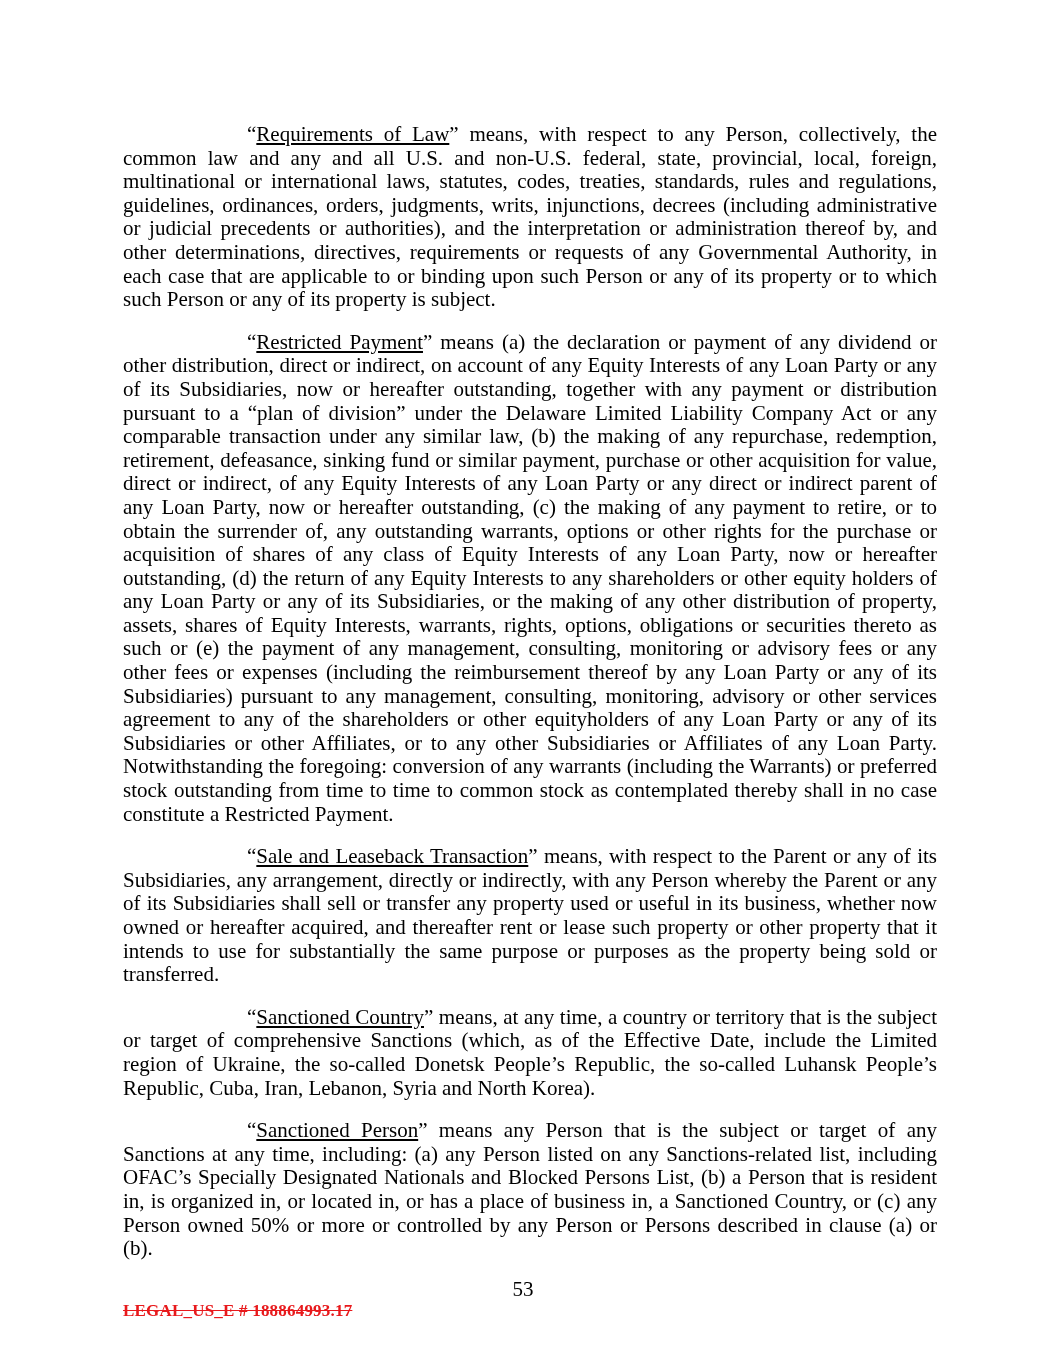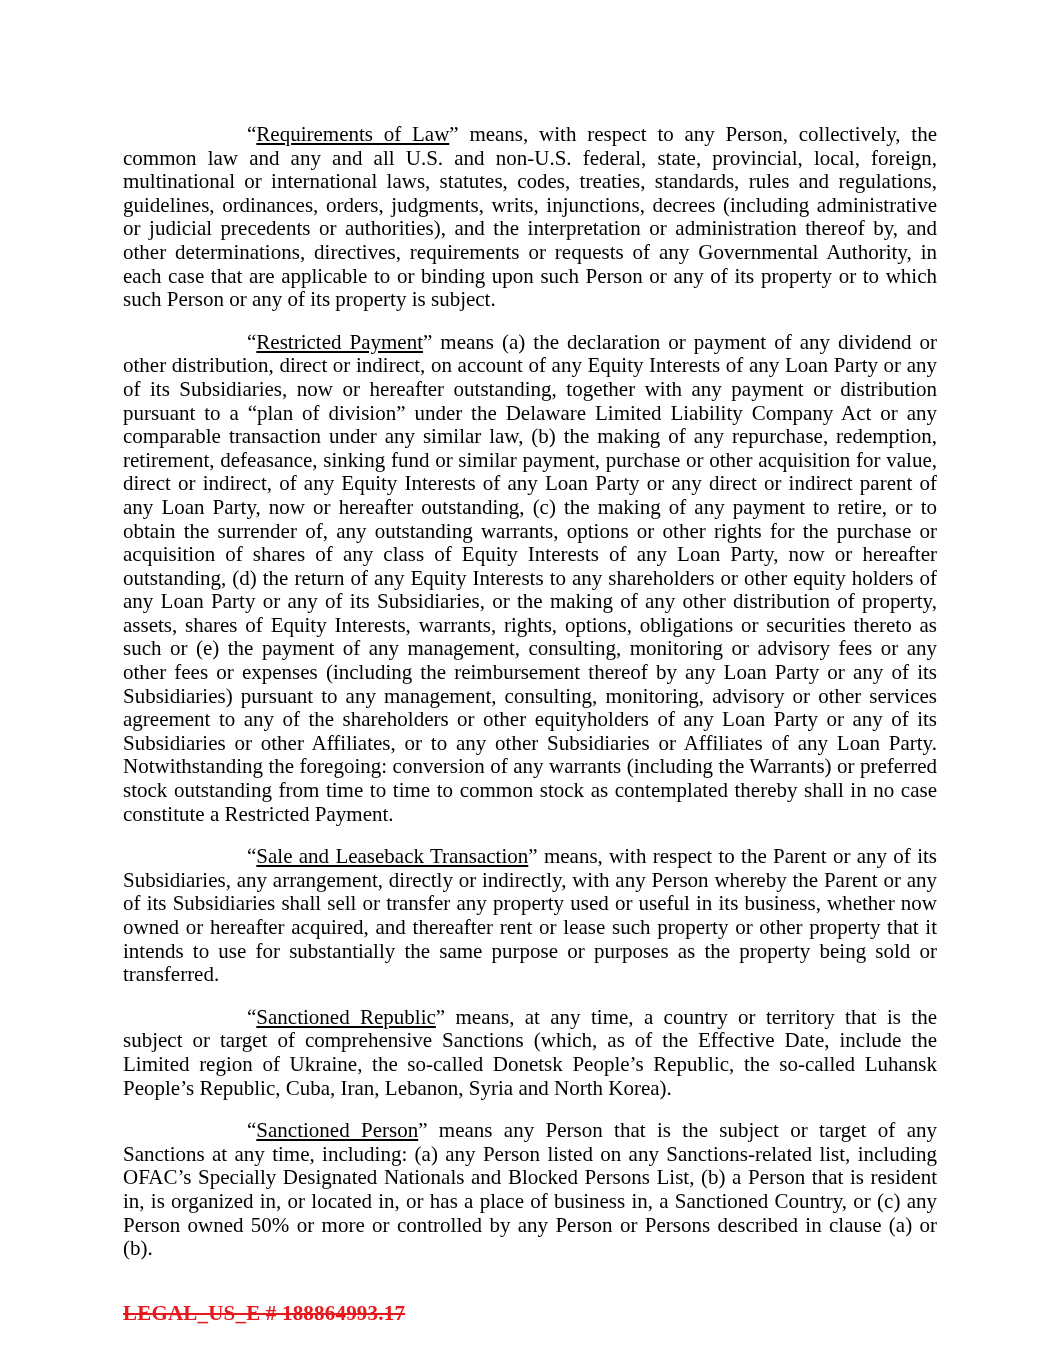--- a/index.html
+++ b/index.html
@@ -42,41 +42,42 @@
     left: 123px;
     width: 800px;
     text-align: center;
     font-size: 21px;
     line-height: 23px;
   }
   .legal-id {
     position: absolute;
     top: 1301px;
     left: 123px;
-    font-size: 21px;
+    font-size: 17px;
     font-weight: bold;
     text-decoration: line-through;
     letter-spacing: 0.2px;
   }
 </style>
 </head>
 <body>
 
 <div class="page">
 
   <main class="doc-body">
 
     <p class="para"><span>“</span><span class="term">Requirements of Law</span><span>” means, with respect to any Person, collectively, the common law and any and all U.S. and non-U.S. federal, state, provincial, local, foreign, multinational or international laws, statutes, codes, treaties, standards, rules and regulations, guidelines, ordinances, orders, judgments, writs, injunctions, decrees (including administrative or judicial precedents or authorities), and the interpretation or administration thereof by, and other determinations, directives, requirements or requests of any Governmental Authority, in each case that are applicable to or binding upon such Person or any of its property or to which such Person or any of its property is subject.</span></p>
 
     <p class="para"><span>“</span><span class="term">Restricted Payment</span><span>” means (a) the declaration or payment of any dividend or other distribution, direct or indirect, on account of any Equity Interests of any Loan Party or any of its Subsidiaries, now or hereafter outstanding, together with any payment or distribution pursuant to a “plan of division” under the Delaware Limited Liability Company Act or any comparable transaction under any similar law, (b) the making of any repurchase, redemption, retirement, defeasance, sinking fund or similar payment, purchase or other acquisition for value, direct or indirect, of any Equity Interests of any Loan Party or any direct or indirect parent of any Loan Party, now or hereafter outstanding, (c) the making of any payment to retire, or to obtain the surrender of, any outstanding warrants, options or other rights for the purchase or acquisition of shares of any class of Equity Interests of any Loan Party, now or hereafter outstanding, (d) the return of any Equity Interests to any shareholders or other equity holders of any Loan Party or any of its Subsidiaries, or the making of any other distribution of property, assets, shares of Equity Interests, warrants, rights, options, obligations or securities thereto as such or (e) the payment of any management, consulting, monitoring or advisory fees or any other fees or expenses (including the reimbursement thereof by any Loan Party or any of its Subsidiaries) pursuant to any management, consulting, monitoring, advisory or other services agreement to any of the shareholders or other equityholders of any Loan Party or any of its Subsidiaries or other Affiliates, or to any other Subsidiaries or Affiliates of any Loan Party.  Notwithstanding the foregoing: conversion of any warrants (including the Warrants) or preferred stock outstanding from time to time to common stock as contemplated thereby shall in no case constitute a Restricted Payment.</span></p>
 
     <p class="para"><span>“</span><span class="term">Sale and Leaseback Transaction</span><span>” means, with respect to the Parent or any of its Subsidiaries, any arrangement, directly or indirectly, with any Person whereby the Parent or any of its Subsidiaries shall sell or transfer any property used or useful in its business, whether now owned or hereafter acquired, and thereafter rent or lease such property or other property that it intends to use for substantially the same purpose or purposes as the property being sold or transferred.</span></p>
 
-    <p class="para"><span>“</span><span class="term">Sanctioned Republic</span><span>” means, at any time, a country or territory that is the subject or target of comprehensive Sanctions (which, as of the Effective Date, include the Limited region of Ukraine, the so-called Donetsk People’s Republic, the so-called Luhansk People’s Republic, Cuba, Iran, Lebanon, Syria and North Korea).</span></p>
+    <p class="para"><span>“</span><span class="term">Sanctioned Country</span><span>” means, at any time, a country or territory that is the subject or target of comprehensive Sanctions (which, as of the Effective Date, include the Limited region of Ukraine, the so-called Donetsk People’s Republic, the so-called Luhansk People’s Republic, Cuba, Iran, Lebanon, Syria and North Korea).</span></p>
 
     <p class="para"><span>“</span><span class="term">Sanctioned Person</span><span>” means any Person that is the subject or target of any Sanctions at any time, including: (a) any Person listed on any Sanctions-related list, including OFAC’s Specially Designated Nationals and Blocked Persons List, (b) a Person that is resident in, is organized in, or located in, or has a place of business in, a Sanctioned Country, or (c) any Person owned 50% or more or controlled by any Person or Persons described in clause (a) or (b).</span></p>
 
   </main>
 
+  <div class="page-number">53</div>
 
   <div class="legal-id" style="color: rgb(232, 25, 28);">LEGAL_US_E # 188864993.17</div>
 
 </div>
 
 </body></html>

